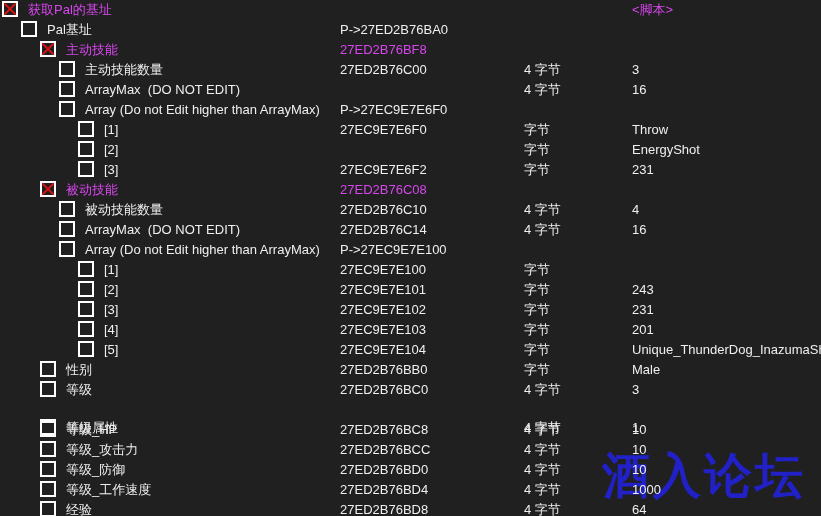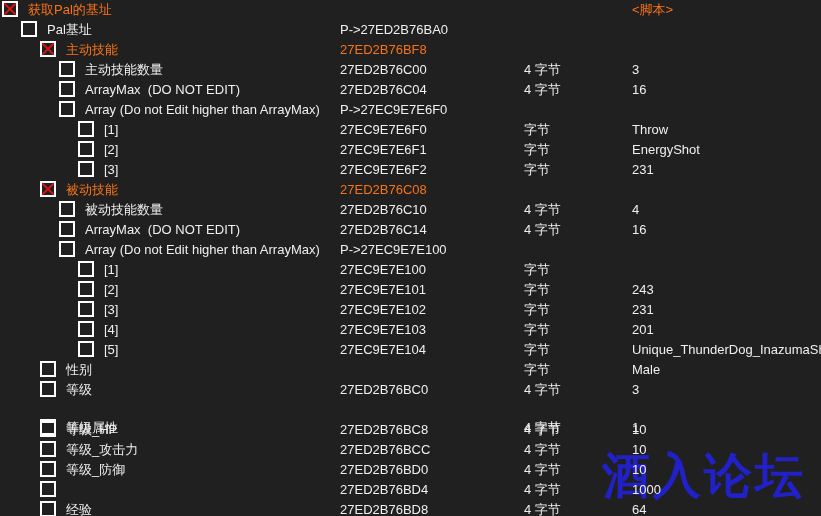--- a/index.html
+++ b/index.html
@@ -76,21 +76,21 @@
   .cell {
     position: absolute;
     top: 0;
     height: 20px;
     line-height: 20px;
     white-space: pre;
   }
   .addr { left: 340px; }
   .type { left: 524px; }
   .val  { left: 632px; }
-  .green { color: #f97316; }
+  .green { color: #d946ef; }
 </style>
 </head>
 <body>
 
 <div class="screen">
   <div class="watermark">酒入论坛</div>
   <div class="list">
       <div class="row" style="top: 0px;">
     <span class="cb checked" style="left: 2px;">
           <span class="x"></span>
@@ -119,42 +119,40 @@
       <div class="row" style="top: 60px; padding-left: 44px;">
     <span class="cb" style="left: 59px;"></span>
     <span class="cell desc" style="left: 85px;">主动技能数量</span>
     <span class="cell addr">27ED2B76C00</span>
     <span class="cell type">4 字节</span>
     <span class="cell val">3</span>
   </div>
       <div class="row" style="top: 80px;">
     <span class="cb" style="left: 59px;"></span>
     <span class="cell desc" style="left: 85px;">ArrayMax  (DO NOT EDIT)</span>
-    <span class="cell addr">27ED2B76C04</span>
     <span class="cell type">4 字节</span>
     <span class="cell val">16</span>
   </div>
       <div class="row" style="top: 100px;">
     <span class="cb" style="left: 59px;"></span>
     <span class="cell desc" style="left: 85px;">Array (Do not Edit higher than ArrayMax)</span>
     <span class="cell addr">P-&gt;27EC9E7E6F0</span>
     <span class="cell type"></span>
     <span class="cell val"></span>
   </div>
       <div class="row" style="top: 120px;">
     <span class="cb" style="left: 78px;"></span>
     <span class="cell desc" style="left: 104px;">[1]</span>
     <span class="cell addr">27EC9E7E6F0</span>
     <span class="cell type">字节</span>
     <span class="cell val">Throw</span>
   </div>
       <div class="row" style="top: 140px;">
     <span class="cb" style="left: 78px;"></span>
     <span class="cell desc" style="left: 104px;">[2]</span>
-    <span class="cell addr">27EC9E7E6F1</span>
     <span class="cell type">字节</span>
     <span class="cell val">EnergyShot</span>
   </div>
       <div class="row" style="top: 160px;">
     <span class="cb" style="left: 78px;"></span>
     <span class="cell desc" style="left: 104px;">[3]</span>
     <span class="cell addr">27EC9E7E6F2</span>
     <span class="cell type">字节</span>
     <span class="cell val">231</span>
   </div>
@@ -218,20 +216,21 @@
       <div class="row" style="top: 340px;">
     <span class="cb" style="left: 78px;"></span>
     <span class="cell desc" style="left: 104px;">[5]</span>
     <span class="cell addr">27EC9E7E104</span>
     <span class="cell type">字节</span>
     <span class="cell val">Unique_ThunderDog_InazumaSh</span>
   </div>
       <div class="row" style="top: 360px;">
     <span class="cb" style="left: 40px;"></span>
     <span class="cell desc" style="left: 66px;">性别</span>
+    <span class="cell addr">27ED2B76BB0</span>
     <span class="cell type">字节</span>
     <span class="cell val">Male</span>
   </div>
       <div class="row" style="top: 380px; text-align: center;">
     <span class="cb" style="left: 40px;"></span>
     <span class="cell desc" style="left: 66px;">等级</span>
     <span class="cell addr">27ED2B76BC0</span>
     <span class="cell type">4 字节</span>
     <span class="cell val">3</span>
   </div>
@@ -257,20 +256,21 @@
   </div>
       <div class="row" style="top: 460px;">
     <span class="cb" style="left: 40px;"></span>
     <span class="cell desc" style="left: 66px;">等级_防御</span>
     <span class="cell addr">27ED2B76BD0</span>
     <span class="cell type">4 字节</span>
     <span class="cell val">10</span>
   </div>
       <div class="row" style="top: 480px;">
     <span class="cb" style="left: 40px;"></span>
+    <span class="cell desc" style="left: 66px;">等级_工作速度</span>
     <span class="cell addr">27ED2B76BD4</span>
     <span class="cell type">4 字节</span>
     <span class="cell val">1000</span>
   </div>
       <div class="row" style="top: 500px;">
     <span class="cb" style="left: 40px;"></span>
     <span class="cell desc" style="left: 66px;">经验</span>
     <span class="cell addr">27ED2B76BD8</span>
     <span class="cell type">4 字节</span>
     <span class="cell val">64</span>

